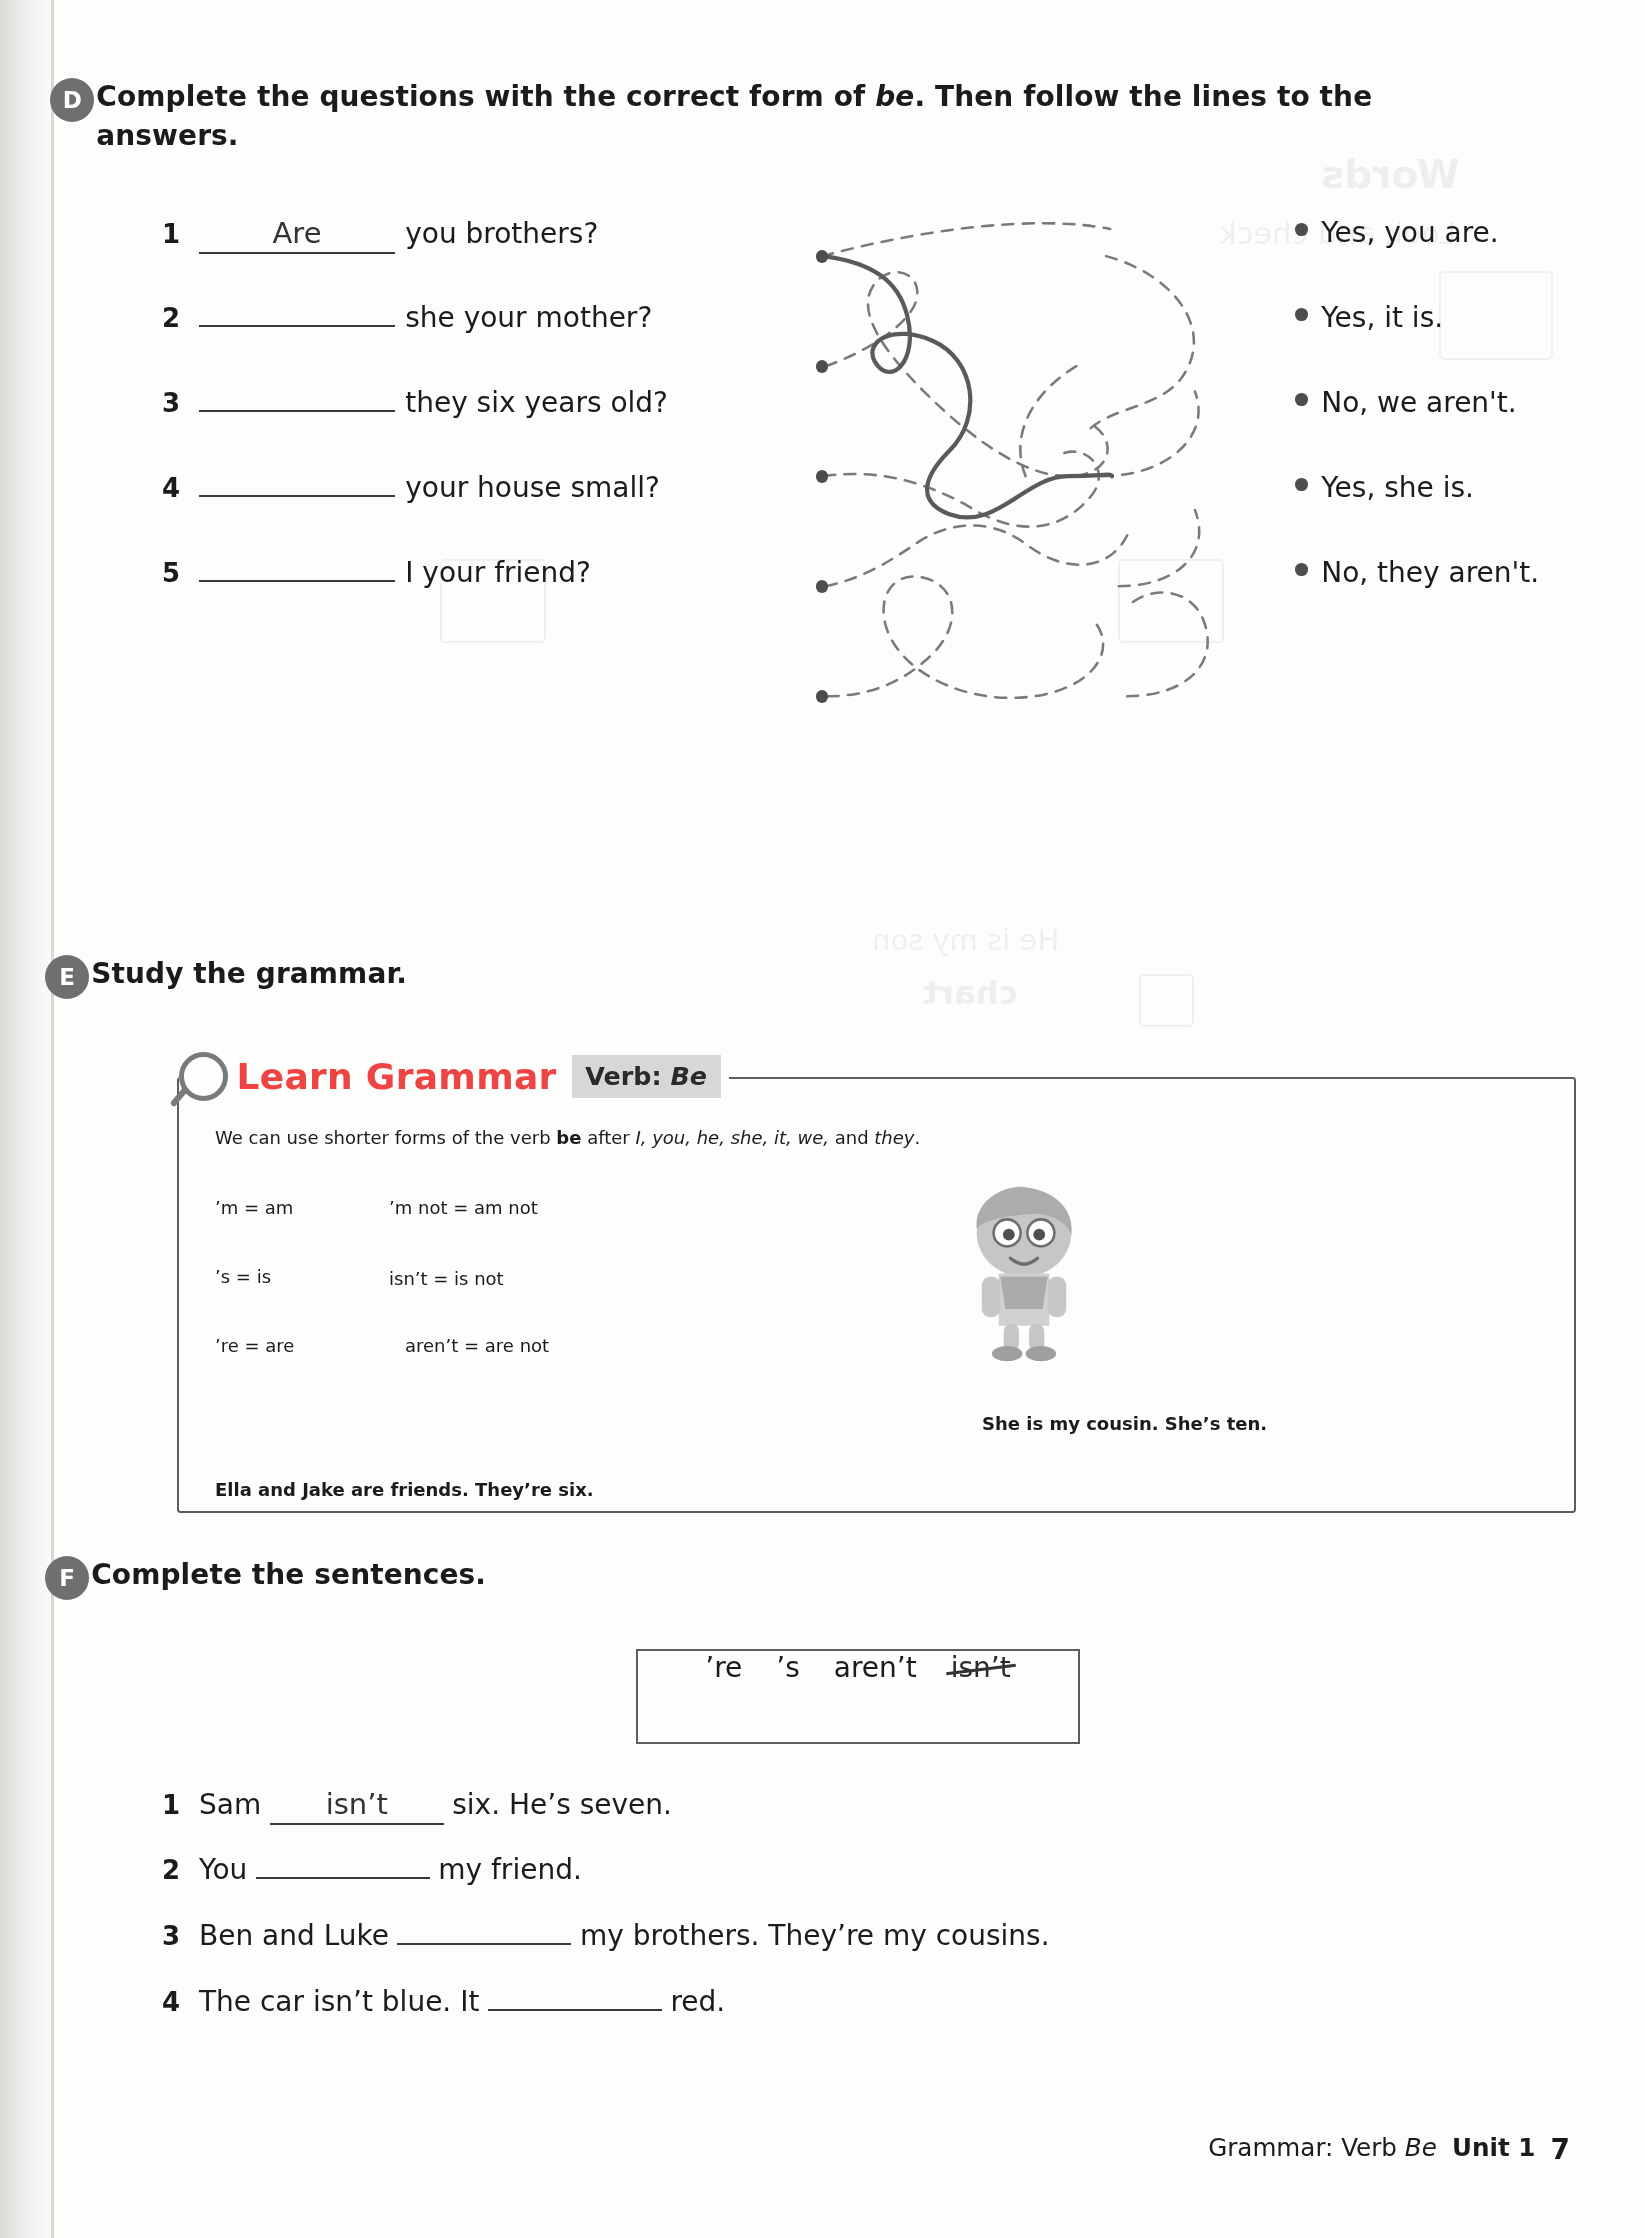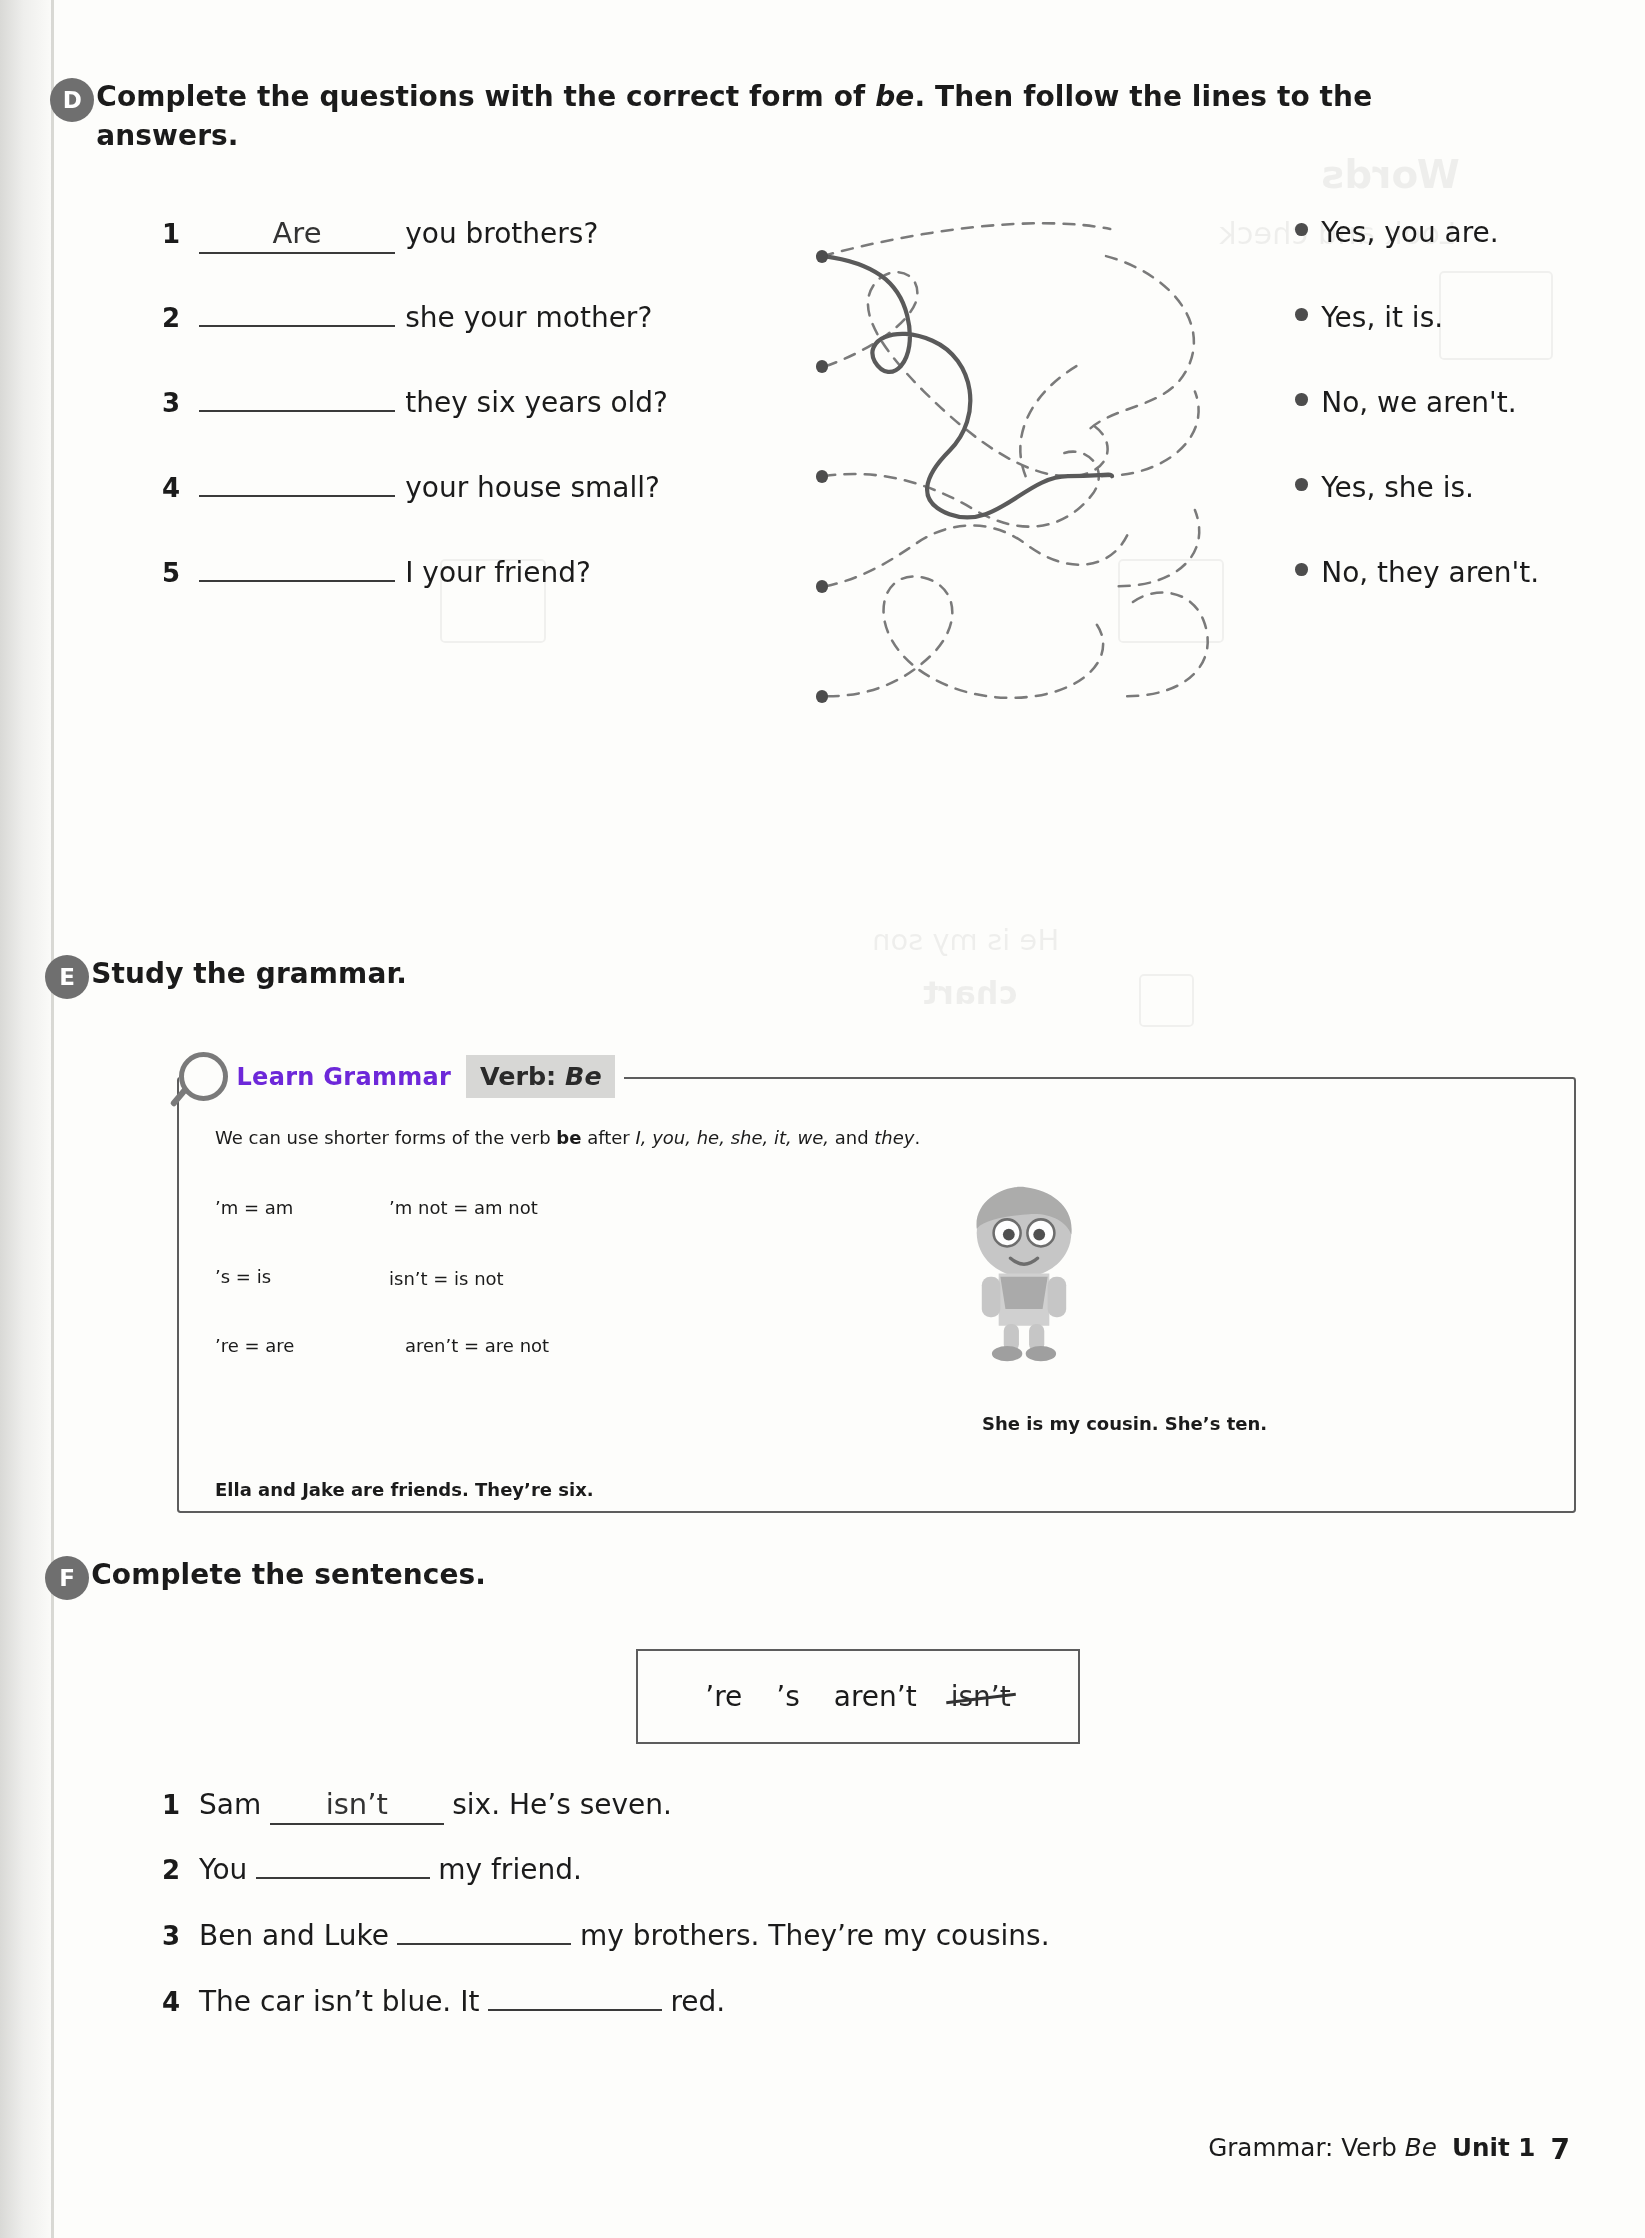--- a/index.html
+++ b/index.html
@@ -187,23 +187,23 @@
     content: "";
     position: absolute;
     width: 6px; height: 22px;
     background: #7a7a7a;
     transform: rotate(40deg);
     left: -8.5px;
     top: 29px;
     border-radius: 2.5px;
   }
   .lg-text {
-    font-size: 24px;
-    font-weight: 700;
-    color: #6d28d9;
+    font-size: 36px;
+    font-weight: 700;
+    color: #ef4444;
     letter-spacing: 0.3px;
   }
   .verb-tag {
     margin-left: 15.2px;
     background: #d7d7d5;
     color: #2a2a2a;
     font-size: 25.4px;
     font-weight: 700;
     padding: 6px 13.5px 6.8px 13.5px;
   }
@@ -228,21 +228,21 @@
 
   
   .wordbox {
     position: absolute;
     left: 584px;
     top: 1649px;
     width: 440px;
     height: 91px;
     border: 2.5px solid #5d5d5d;
     display: flex;
-    align-items: center;
+    align-items: flex-start;
     justify-content: center;
     gap: 34px;
     font-size: 28px;
   }
   .strike {
     position: relative;
     color: #2b2b2b;
   }
   .strike::after {
     content: "";

